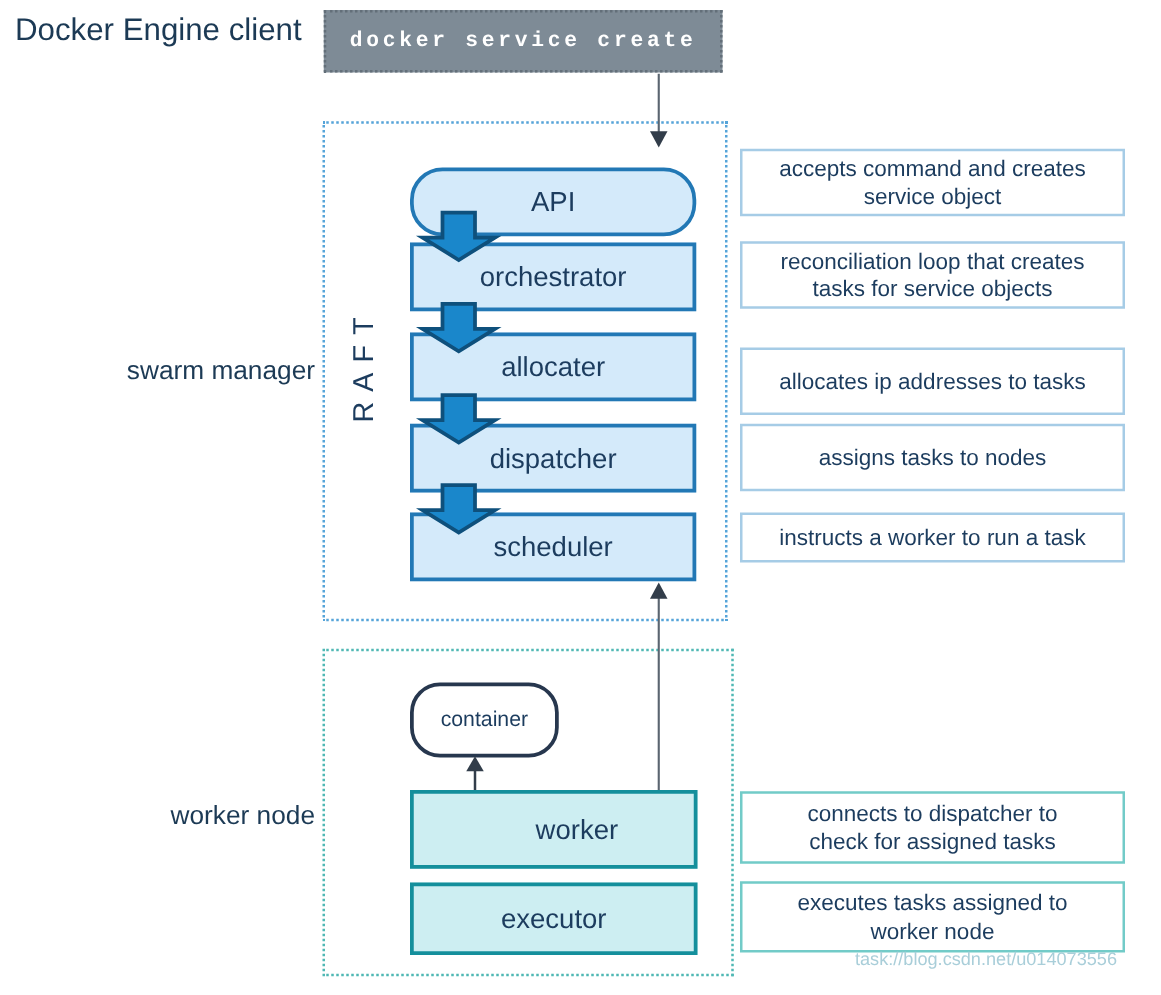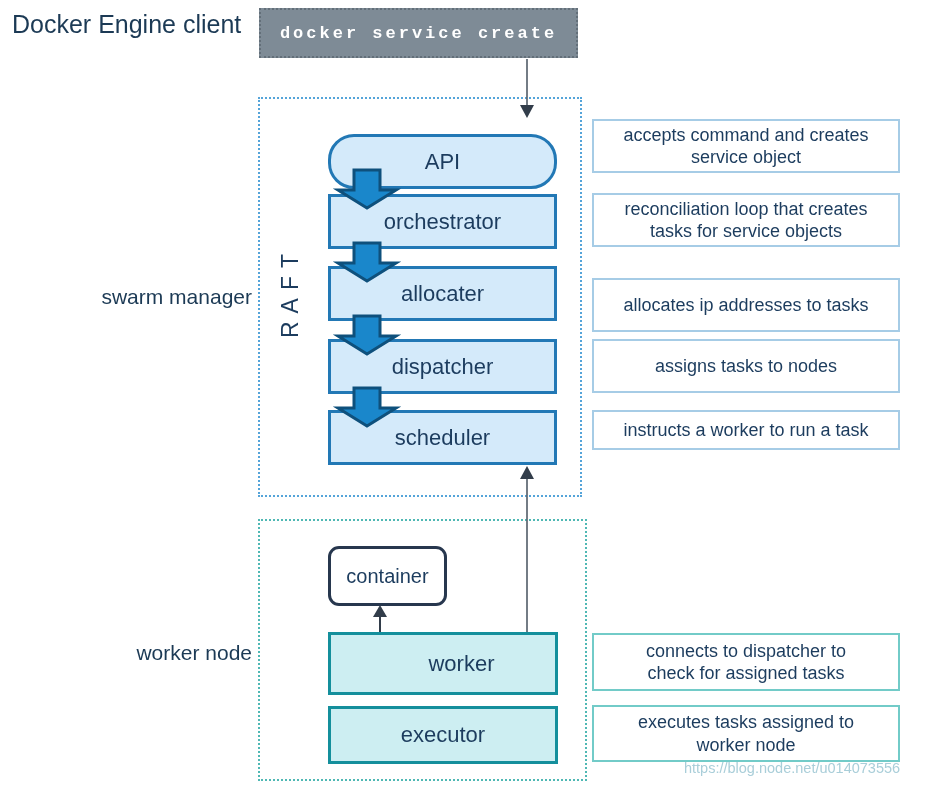--- a/index.html
+++ b/index.html
@@ -39,22 +39,22 @@
     display:flex;align-items:center;justify-content:center;font-size:22px;color:#1c3c5e;z-index:1;
   }
   #node-api{top:134px;border-radius:26px;}
   #node-orchestrator{top:194px;}
   #node-allocater{top:266px;}
   #node-dispatcher{top:339px;}
   #node-scheduler{top:410px;}
 
   
   #container-box{
-    left:328px;top:546px;width:119px;height:60px;background:#ffffff;border:3px solid #27374e;border-radius:11px;
-    display:flex;align-items:center;justify-content:center;font-size:20px;color:#1c3c5e;z-index:1;
+    left:328px;top:546px;width:119px;height:60px;background:#ffffff;border:3px solid #27374e;border-radius:24px;
+    display:flex;align-items:center;justify-content:center;font-size:17px;color:#1c3c5e;z-index:1;
   }
   .tnode{
     left:328px;width:230px;background:#cdeef2;border:3px solid #148f9c;
     display:flex;align-items:center;justify-content:center;font-size:22px;color:#1c3c5e;z-index:1;
   }
   #worker-node-box{top:632px;height:63px;padding-left:37px;}
   #executor-box{top:706px;height:58px;}
 
   
   .ann{
@@ -136,15 +136,15 @@
 
     <polygon points="354,170 380,170 380,190 396,190 367,208 338,190 354,190" fill="#1a87cb" stroke="#0e507c" stroke-width="3" stroke-linejoin="miter"></polygon>
 
     <polygon points="354,243 380,243 380,263 396,263 367,281 338,263 354,263" fill="#1a87cb" stroke="#0e507c" stroke-width="3" stroke-linejoin="miter"></polygon>
 
     <polygon points="354,316 380,316 380,336 396,336 367,354 338,336 354,336" fill="#1a87cb" stroke="#0e507c" stroke-width="3" stroke-linejoin="miter"></polygon>
 
     <polygon points="354,388 380,388 380,408 396,408 367,426 338,408 354,408" fill="#1a87cb" stroke="#0e507c" stroke-width="3" stroke-linejoin="miter"></polygon>
   </svg>
 
-  <div class="abs" id="watermark">https://blog.node.net/u014073556</div>
+  <div class="abs" id="watermark">task://blog.csdn.net/u014073556</div>
 
 </div>
 
 </body></html>

